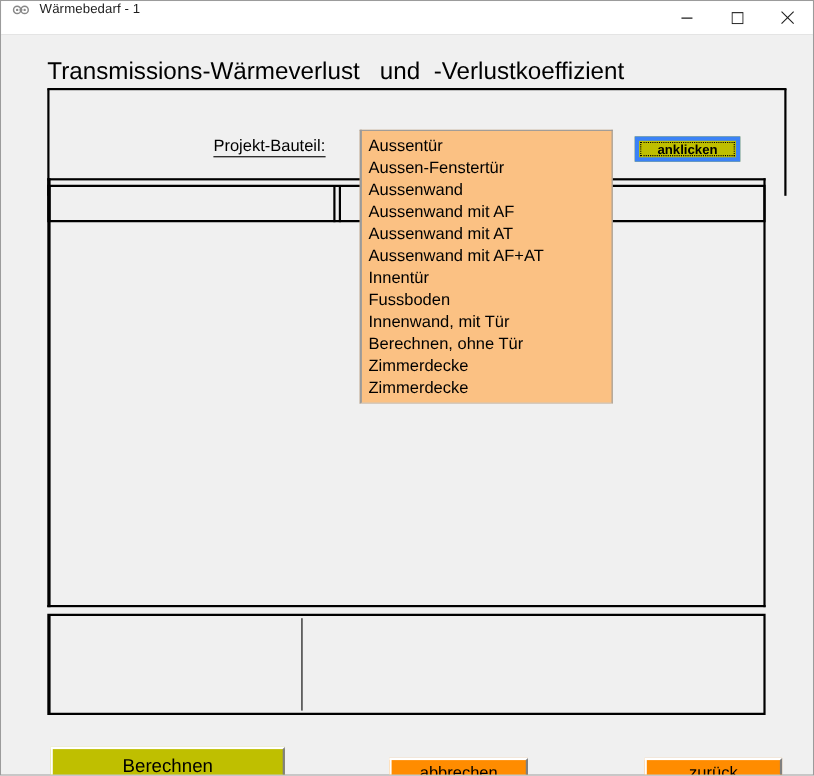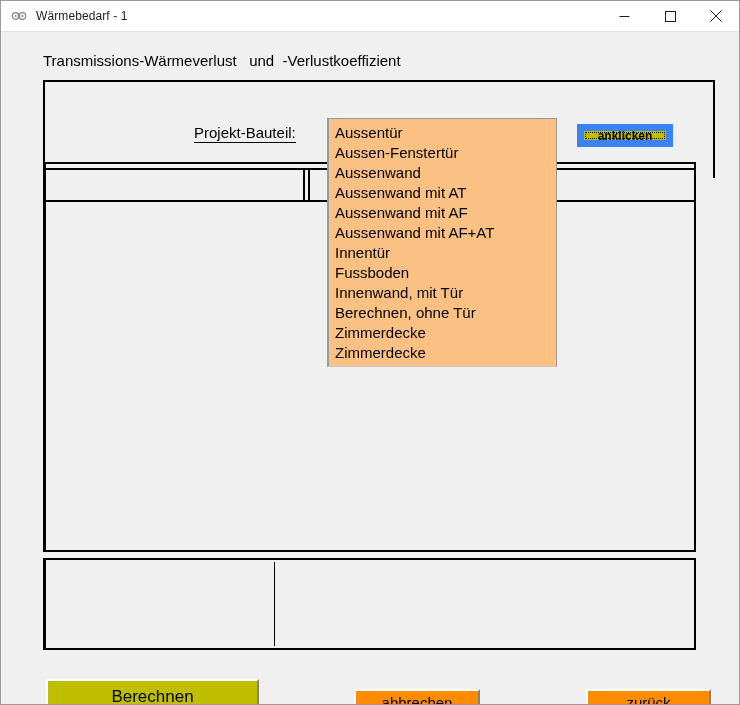--- a/index.html
+++ b/index.html
@@ -26,21 +26,21 @@
   }
 
   
   .titlebar {
     position: absolute;
     left: 0; top: 0;
     width: 738px;
     height: 30px;
     background: #ffffff;
     display: flex;
-    align-items: center;
+    align-items: flex-start;
   }
   .title-icon {
     width: 16px;
     height: 16px;
     margin-left: 10px;
     margin-right: 9px;
     flex: none;
     display: block;
   }
   .title-text {
@@ -80,21 +80,21 @@
     width: 738px;
     height: 672px;
     background: #f0f0f0;
   }
 
   
   .heading {
     position: absolute;
     left: 42px;
     top: 20px;
-    font-size: 15px;
+    font-size: 22px;
     color: #000000;
     white-space: pre;
     letter-spacing: 0px;
   }
   .heading-rule {
     position: absolute;
     left: 42px;
     top: 48px;
     width: 672px;
     height: 2px;
@@ -162,21 +162,21 @@
 
   
   .anklicken-outer {
     position: absolute;
     left: 576px;
     top: 92px;
     width: 96px;
     height: 23px;
     box-sizing: border-box;
     background: #bfbf00;
-    border: 7px solid #3b82f6;
+    border: 4px solid #3b82f6;
     padding: 1px;
   }
   .anklicken-inner {
     width: 100%;
     height: 100%;
     box-sizing: border-box;
     border: 1px dotted #000000;
     background: #bfbf00;
     display: flex;
     align-items: center;
@@ -344,22 +344,22 @@
 
     <div class="top-panel"></div>
 
 
     <div class="field-label">Projekt-Bauteil:</div>
 
     <div class="dropdown">
       <div class="dd-item">Aussentür</div>
       <div class="dd-item">Aussen-Fenstertür</div>
       <div class="dd-item">Aussenwand</div>
+      <div class="dd-item">Aussenwand mit AF</div>
       <div class="dd-item">Aussenwand mit AT</div>
-      <div class="dd-item">Aussenwand mit AF</div>
       <div class="dd-item">Aussenwand mit AF+AT</div>
       <div class="dd-item">Innentür</div>
       <div class="dd-item">Fussboden</div>
       <div class="dd-item">Innenwand, mit Tür</div>
       <div class="dd-item">Berechnen, ohne Tür</div>
       <div class="dd-item">Zimmerdecke</div>
       <div class="dd-item">Zimmerdecke</div>
     </div>
 
     <div class="anklicken-outer">

